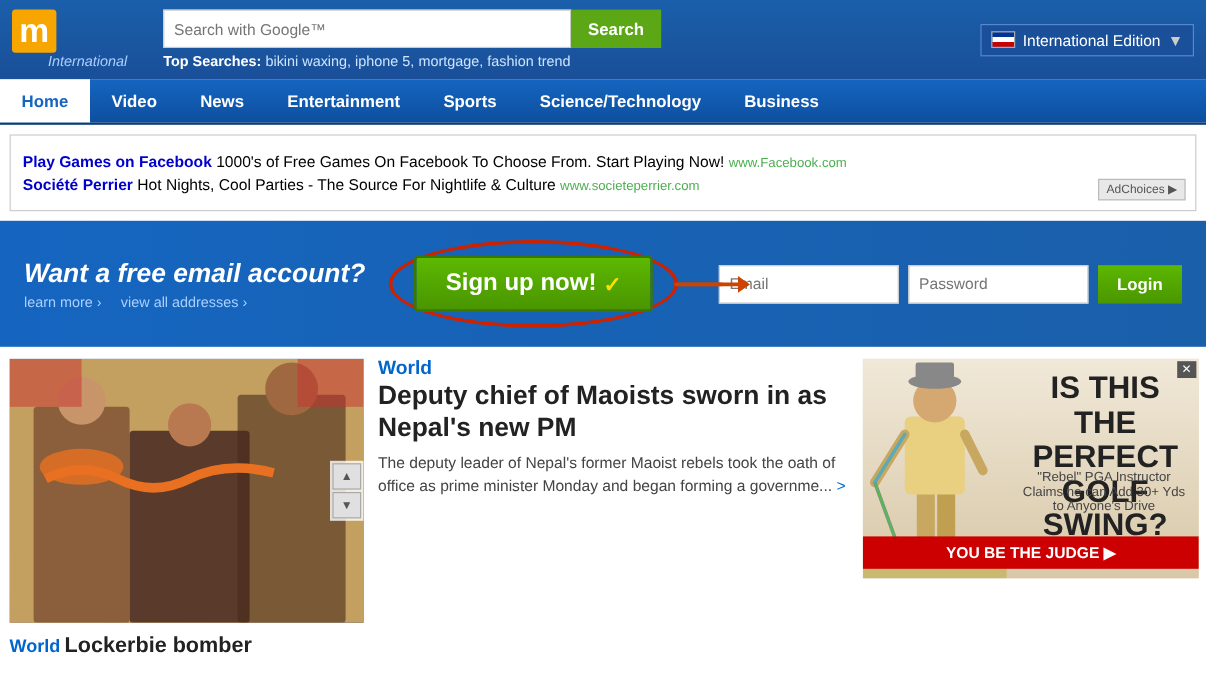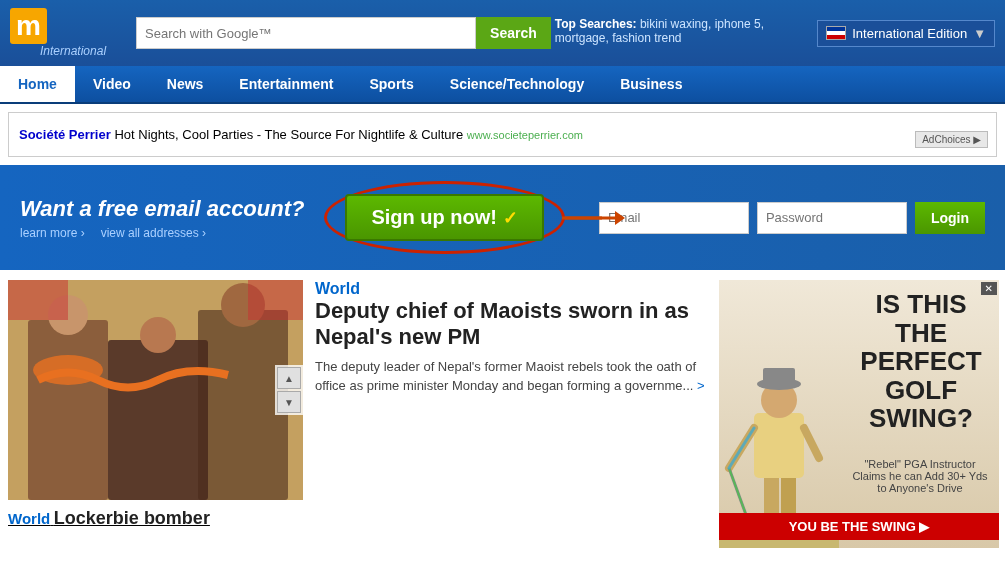--- a/index.html
+++ b/index.html
@@ -38,21 +38,21 @@
     }
     #logo-international {
       color: #aad0ff;
       font-style: italic;
       font-size: 12px;
       margin-left: 30px;
     }
     #search-area {
       flex: 1;
       display: flex;
-      flex-direction: row;
+      flex-direction: column;
       gap: 4px;
       justify-content: flex-end;
     }
     #search-row {
       display: flex;
       align-items: center;
     }
     #search-input {
       width: 340px;
       height: 32px;
@@ -274,33 +274,33 @@
       font-size: 10px;
       color: #555;
     }
 
     #news-headline-block { overflow: hidden; }
     #news-world-label { color: #0066cc; font-weight: bold; font-size: 16px; display: inline; }
     #news-title { font-size: 22px; font-weight: bold; color: #222; line-height: 1.2; margin-bottom: 6px; }
     #news-body { font-size: 13px; color: #444; line-height: 1.5; }
     #news-more { color: #0066cc; text-decoration: none; }
 
-    #second-story { clear: both; margin-top: 8px; text-decoration: underline; }
+    #second-story { clear: both; margin-top: 8px; }
     #second-world-label { color: #0066cc; font-weight: bold; font-size: 15px; display: inline; }
     #second-title { display: inline; font-size: 18px; font-weight: bold; color: #222; }
 
     
     #ad-sidebar {
       width: 290px;
       padding-left: 12px;
     }
     #ad-label { color: #888; font-size: 11px; margin-bottom: 4px; }
     #golf-ad {
       width: 280px;
-      height: 268px;
+      height: 183px;
       background: #e8dcc8;
       position: relative;
       overflow: hidden;
     }
     #golf-ad-bg {
       width: 100%;
       height: 100%;
       background: linear-gradient(to bottom, #f0e8d8, #d8c8a8);
       position: relative;
     }
@@ -358,20 +358,25 @@
   <a class="nav-item">Video</a>
   <a class="nav-item">News</a>
   <a class="nav-item">Entertainment</a>
   <a class="nav-item">Sports</a>
   <a class="nav-item">Science/Technology</a>
   <a class="nav-item">Business</a>
 </div>
 
 <div id="ad-area">
   <p>
+    <a href="#">Play Games on Facebook</a>
+    <span>1000's of Free Games On Facebook To Choose From. Start Playing Now!</span>
+    <a href="#" style="color:#4caf50; font-size:11px; font-weight:normal;">www.Facebook.com</a>
+  </p>
+  <p>
     <a href="#">Société Perrier</a>
     <span>Hot Nights, Cool Parties - The Source For Nightlife &amp; Culture</span>
     <a href="#" style="color:#4caf50; font-size:11px; font-weight:normal;">www.societeperrier.com</a>
   </p>
   <div id="ad-choices">AdChoices</div>
 </div>
 
 <div id="signup-banner">
   <div id="signup-text-area">
     <div id="signup-headline">Want a free email account?</div>
@@ -471,18 +476,18 @@
           <line x1="10" y1="140" x2="30" y2="195" stroke="#44cc44" stroke-width="2" opacity="0.7"></line>
 
           <line x1="35" y1="100" x2="10" y2="140" stroke="#44aacc" stroke-width="3" opacity="0.8" stroke-linecap="round"></line>
         </svg>
         <div id="golf-ad-text1">
           <span>IS THIS THE</span><br>
           <span>PERFECT</span><br>
           <span>GOLF SWING?</span>
         </div>
         <div id="golf-ad-text2">"Rebel" PGA Instructor Claims he can Add 30+ Yds to Anyone's Drive</div>
-        <div id="golf-ad-btn">YOU BE THE SWING ▶</div>
+        <div id="golf-ad-btn">YOU BE THE JUDGE ▶</div>
         <button id="ad-close-btn">✕</button>
       </div>
     </div>
   </div>
 </div>
 
 </body></html>

